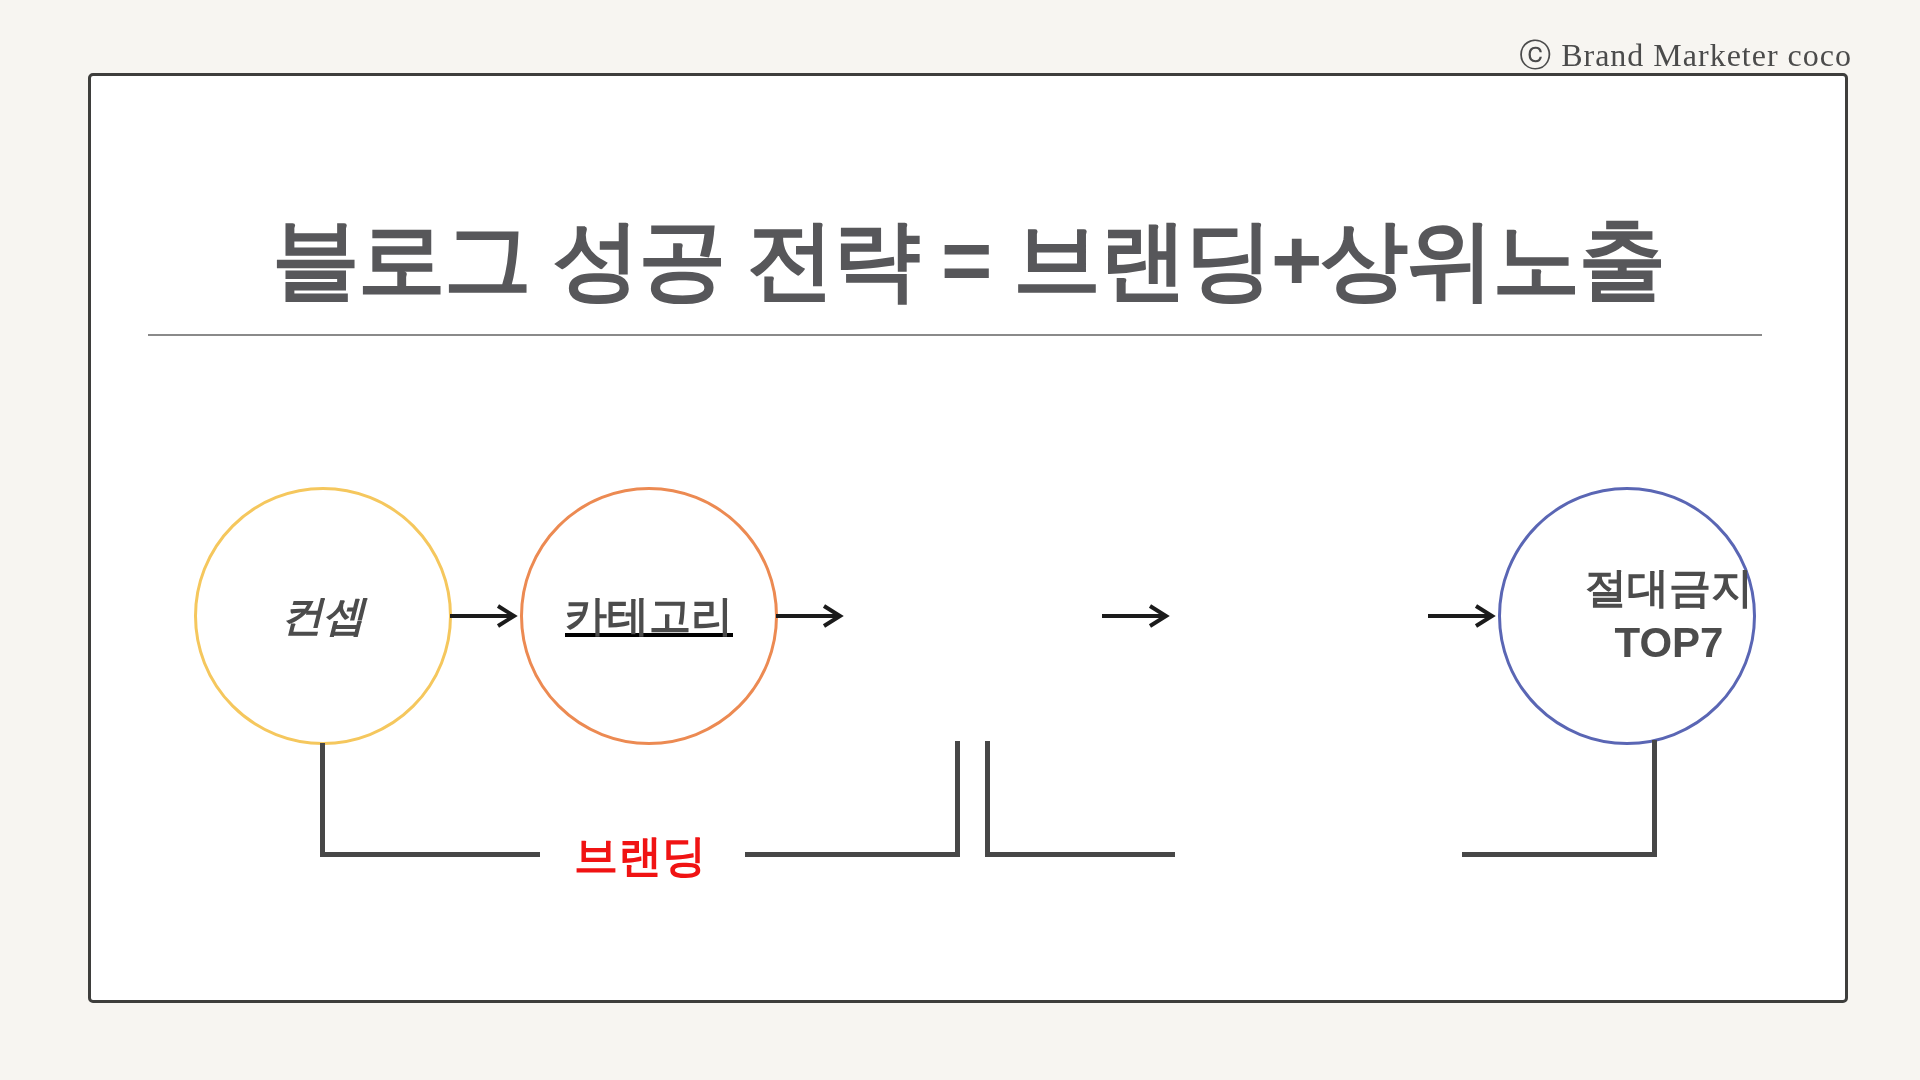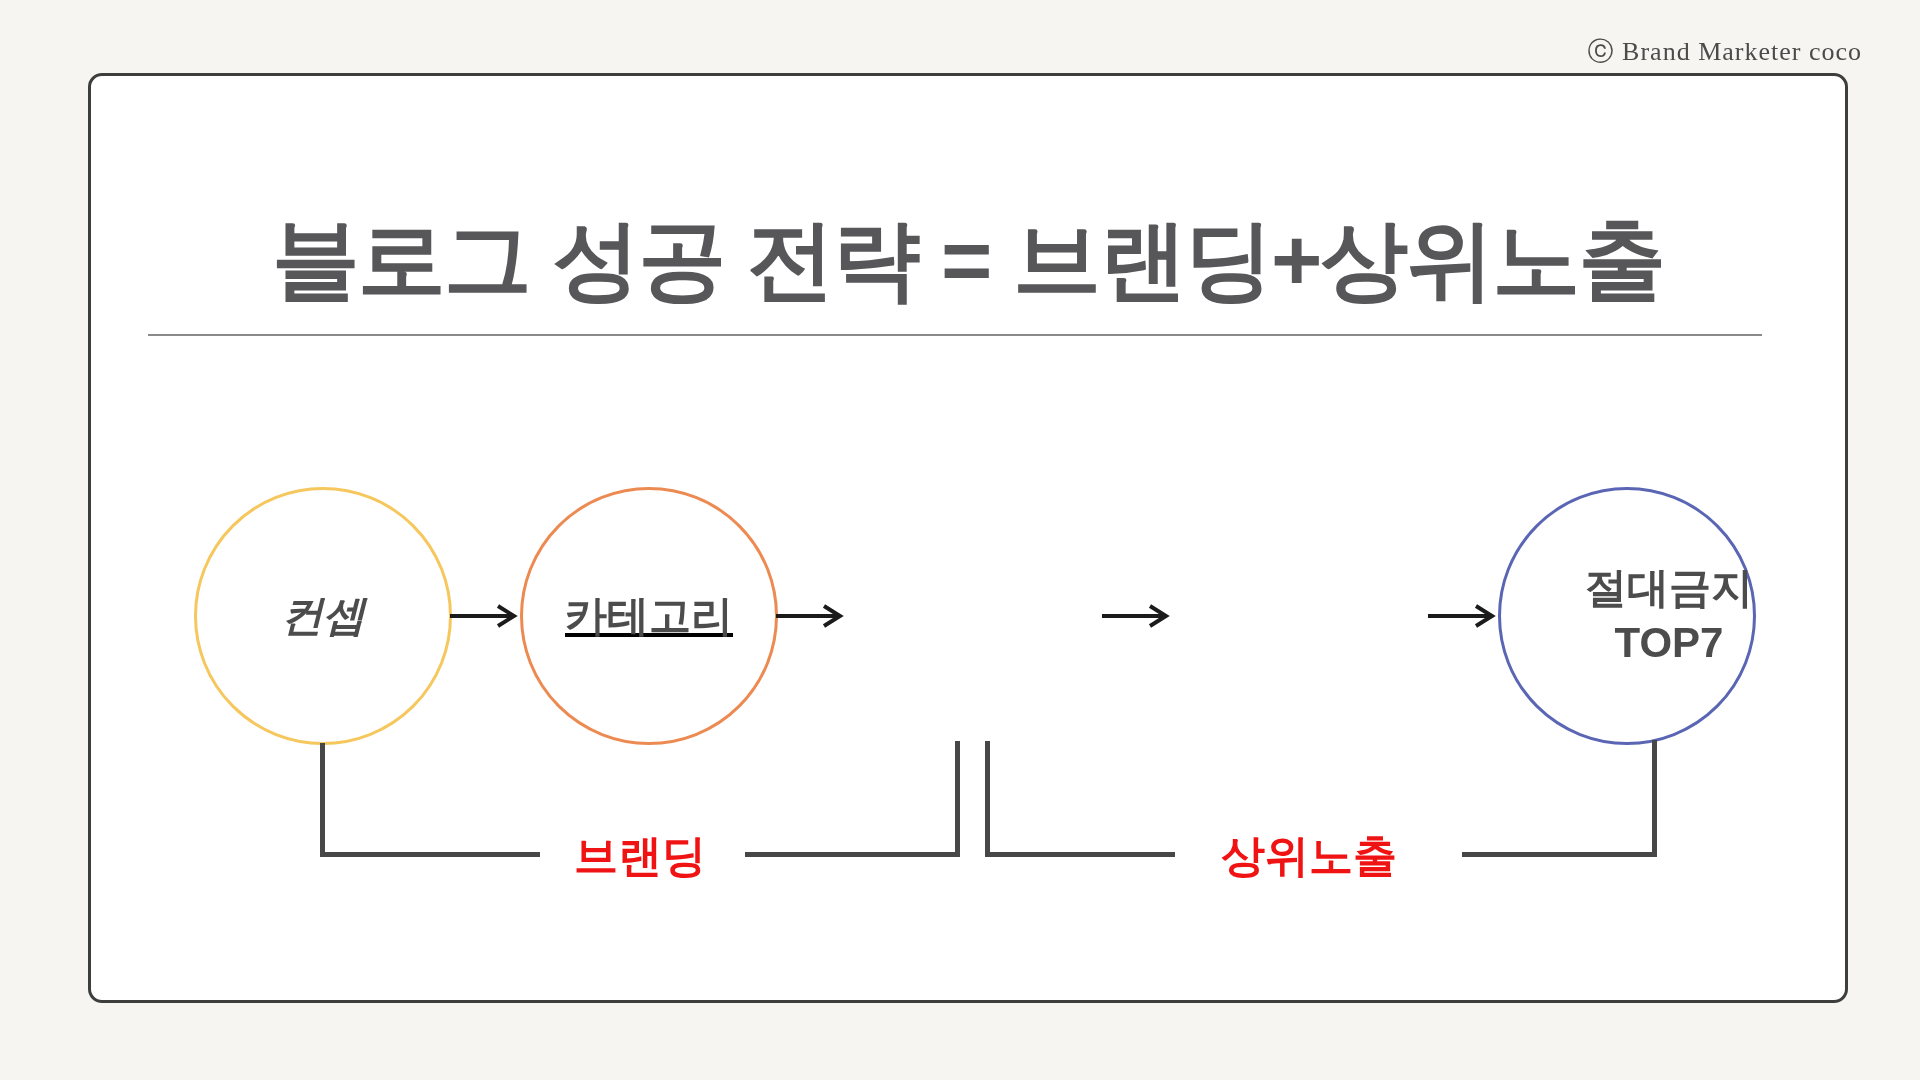--- a/index.html
+++ b/index.html
@@ -9,37 +9,37 @@
   .canvas {
     position: relative;
     width: 1920px;
     height: 1080px;
     background: #F7F5F1;
   }
 
   .copyright {
     position: absolute;
     top: 34px;
-    right: 58px;
+    right: 68px;
     font-family: "Liberation Serif", "DejaVu Serif", serif;
-    font-size: 26px;
+    font-size: 32px;
     color: #4B4B4B;
     letter-spacing: 1px;
     text-align: right;
   }
 
   .frame {
     position: absolute;
     left: 88px;
     top: 73px;
     width: 1760px;
     height: 930px;
     background: #FFFFFF;
     border: 3px solid #3E3E3C;
-    border-radius: 14px;
+    border-radius: 5px;
   }
 
   .title {
     position: absolute;
     left: 0;
     top: 125px;
     width: 100%;
     text-align: center;
     font-size: 88px;
     font-weight: 700;
@@ -174,16 +174,15 @@
     <div class="bline bl-h2"></div>
     <div class="bline bl-v2"></div>
 
     <div class="bline bl-v3"></div>
     <div class="bline bl-h3"></div>
     <div class="bline bl-h4"></div>
     <div class="bline bl-v4"></div>
 
     <div class="group-label gl-branding" style="color: rgb(240, 19, 19);">브랜딩</div>
 
-    <div class="group-label gl-exposure" style="color: rgb(240, 19, 19);">상위노출</div>
 
   </div>
 </div>
 
 </body></html>

